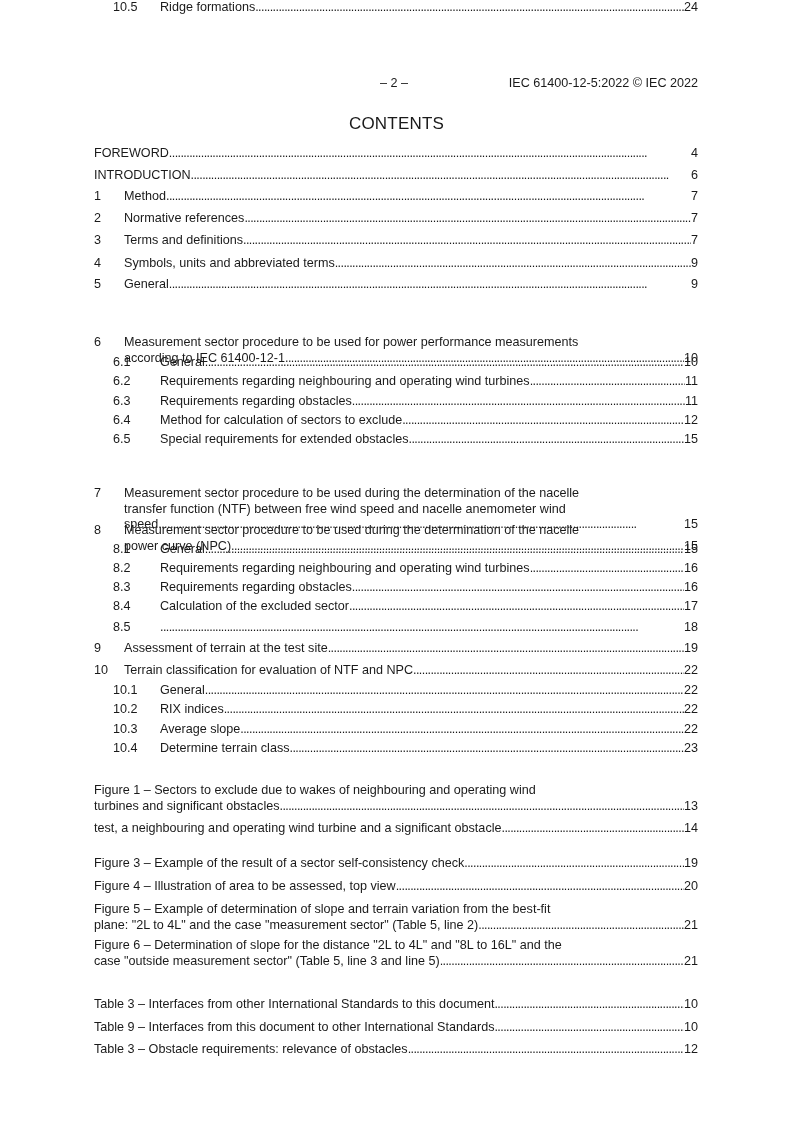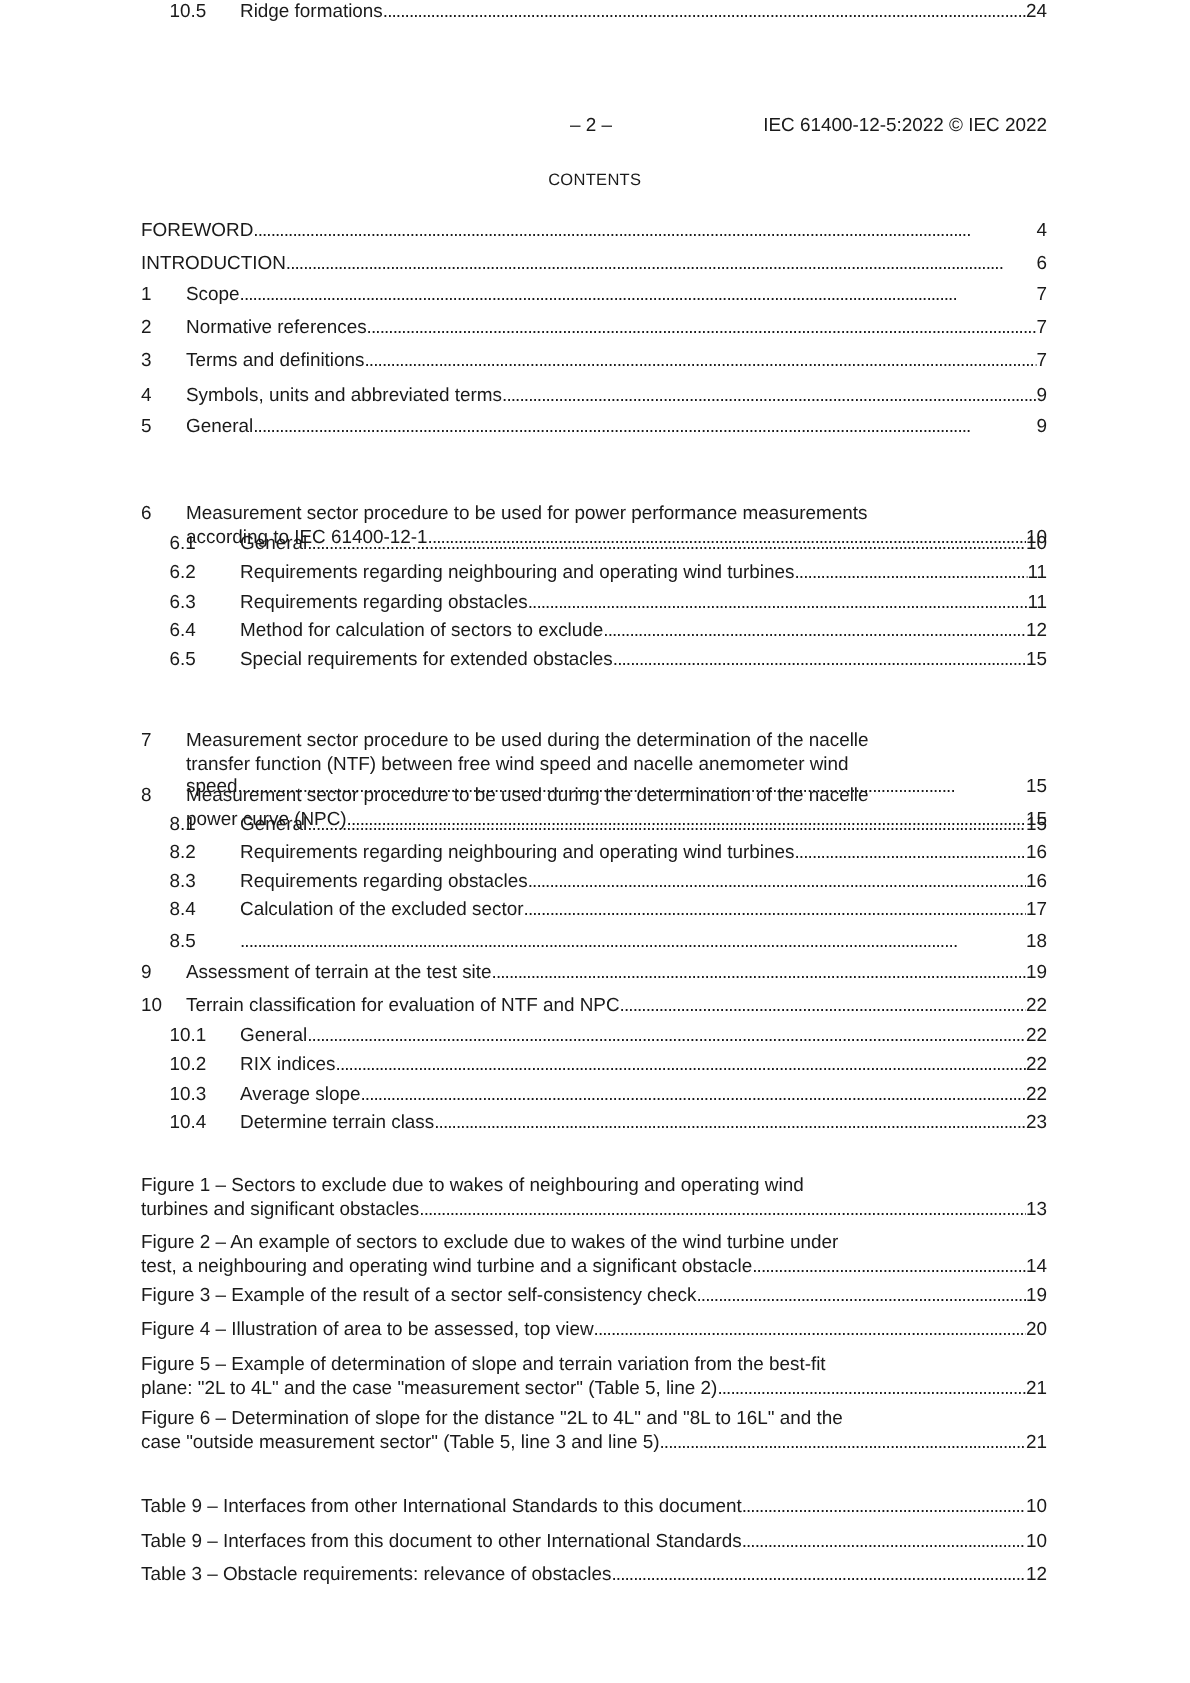--- a/index.html
+++ b/index.html
@@ -9,21 +9,21 @@
       font-size: 12.6px;
     }
     .header {
       position: absolute; top: 76px; left: 0; width: 793px; height: 16px;
       font-size: 12.6px;
     }
     .header .pageno { position: absolute; left: 380px; }
     .header .docid { position: absolute; right: 95px; }
     .title {
       position: absolute; top: 114px; left: 0; width: 793px; text-align: center;
-      font-size: 11px; letter-spacing: 0.2px;
+      font-size: 17px; letter-spacing: 0.2px;
     }
     .toc { position: absolute; left: 94px; width: 604px; }
     .entry { position: absolute; left: 0; width: 604px; line-height: 15.5px; }
     .num { position: absolute; left: 0; }
     .entry.sub .num { left: 19px; }
     .text-wrap { position: absolute; left: 30px; right: 0; }
     .entry.sub .text-wrap { left: 66px; }
     .entry.plain .text-wrap { left: 0; }
     .line { display: block; white-space: nowrap; }
     .lastline { display: flex; white-space: nowrap; overflow: hidden; }
@@ -61,21 +61,21 @@
           <span class="t">INTRODUCTION</span>
           <span class="dots"></span>
           <span class="pg">6</span>
         </div>
       </div>
     </div>
     <div class="entry top" style="top: 189px; height: 15.5px;">
       <span class="num">1</span>
       <div class="text-wrap">
         <div class="lastline">
-          <span class="t">Scope</span>
+          <span class="t">Method</span>
           <span class="dots"></span>
           <span class="pg">7</span>
         </div>
       </div>
     </div>
     <div class="entry top" style="top: 211px; height: 15.5px;">
       <span class="num">2</span>
       <div class="text-wrap">
         <div class="lastline">
           <span class="t">Normative references </span>
@@ -322,21 +322,20 @@
         <span class="line">Figure 1 – Sectors to exclude due to wakes of neighbouring  and operating wind</span>
         <div class="lastline">
           <span class="t">turbines and significant obstacles </span>
           <span class="dots"></span>
           <span class="pg">13</span>
         </div>
       </div>
     </div>
     <div class="entry plain" style="top: 821px; height: 31px;">
       <div class="text-wrap">
-        <span class="line">Figure 2 – An example of sectors to exclude due to wakes of the wind turbine under</span>
         <div class="lastline">
           <span class="t">test, a neighbouring and operating wind turbine and a significant obstacle</span>
           <span class="dots"></span>
           <span class="pg">14</span>
         </div>
       </div>
     </div>
     <div class="entry plain" style="top: 856px; height: 15.5px;">
       <div class="text-wrap">
         <div class="lastline">
@@ -371,21 +370,21 @@
         <div class="lastline">
           <span class="t">case "outside measurement sector" (Table 5, line 3 and line 5)</span>
           <span class="dots"></span>
           <span class="pg">21</span>
         </div>
       </div>
     </div>
     <div class="entry plain" style="top: 997px; height: 15.5px;">
       <div class="text-wrap">
         <div class="lastline">
-          <span class="t">Table 9 – Interfaces from other International Standards to this document </span>
+          <span class="t">Table 3 – Interfaces from other International Standards to this document </span>
           <span class="dots"></span>
           <span class="pg">10</span>
         </div>
       </div>
     </div>
     <div class="entry plain" style="top: 1020px; height: 15.5px;">
       <div class="text-wrap">
         <div class="lastline">
           <span class="t">Table 9 – Interfaces from this document to other International Standards </span>
           <span class="dots"></span>

